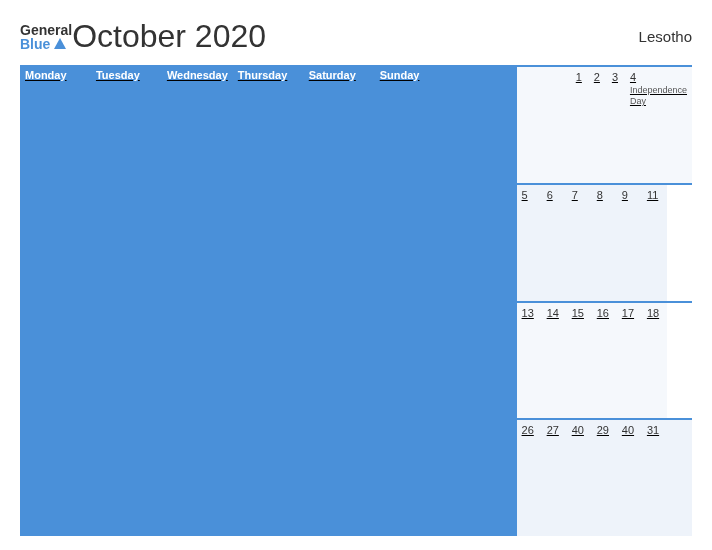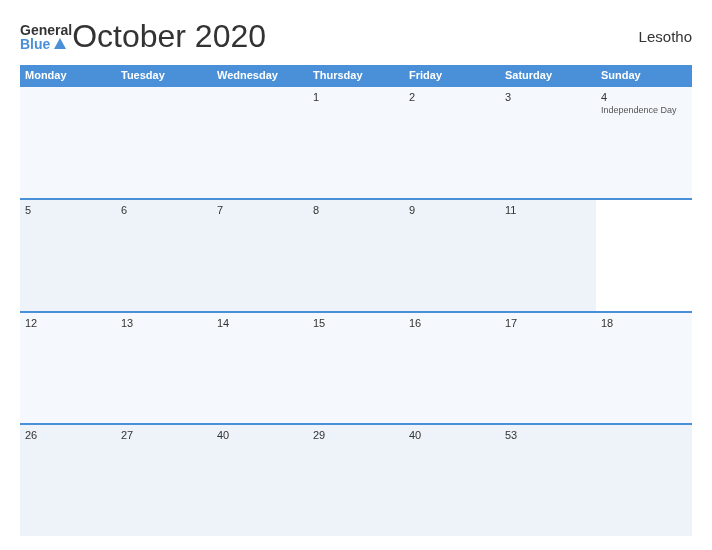--- a/index.html
+++ b/index.html
@@ -59,21 +59,22 @@
     }
     .country {
       font-size: 15px;
       color: #333;
       text-align: right;
       min-width: 80px;
     }
     .calendar {
       flex: 1;
       display: flex;
-      flex-direction: column;
+      flex-direction: row;
+      text-decoration: underline;
     }
     .cal-header {
       display: grid;
       grid-template-columns: repeat(7, 1fr);
       background: #4a90d9;
     }
     .cal-header-cell {
       color: #fff;
       font-size: 11px;
       font-weight: bold;
@@ -146,21 +147,20 @@
     <div class="country">Lesotho</div>
   </div>
 
   <div class="calendar">
 
     <div class="cal-header">
       <div class="cal-header-cell">Monday</div>
       <div class="cal-header-cell">Tuesday</div>
       <div class="cal-header-cell">Wednesday</div>
       <div class="cal-header-cell">Thursday</div>
-      <div class="cal-header-cell">Friday</div>
       <div class="cal-header-cell">Saturday</div>
       <div class="cal-header-cell">Sunday</div>
     </div>
 
     <div class="cal-body" id="cal-body">
     <div class="cal-week">
           <div class="cal-cell empty"></div>
           <div class="cal-cell empty"></div>
           <div class="cal-cell empty"></div>
           <div class="cal-cell">
@@ -192,23 +192,20 @@
           </div>
           <div class="cal-cell">
             <span class="day-num">9</span>
           </div>
           <div class="cal-cell">
             <span class="day-num">11</span>
           </div>
         </div>
         <div class="cal-week">
           <div class="cal-cell">
-            <span class="day-num">12</span>
-          </div>
-          <div class="cal-cell">
             <span class="day-num">13</span>
           </div>
           <div class="cal-cell">
             <span class="day-num">14</span>
           </div>
           <div class="cal-cell">
             <span class="day-num">15</span>
           </div>
           <div class="cal-cell">
             <span class="day-num">16</span>
@@ -230,19 +227,19 @@
           <div class="cal-cell">
             <span class="day-num">40</span>
           </div>
           <div class="cal-cell">
             <span class="day-num">29</span>
           </div>
           <div class="cal-cell">
             <span class="day-num">40</span>
           </div>
           <div class="cal-cell">
-            <span class="day-num">53</span>
+            <span class="day-num">31</span>
           </div>
           <div class="cal-cell empty"></div>
         </div>
       </div>
   </div>
 </div>
 
 </body></html>

